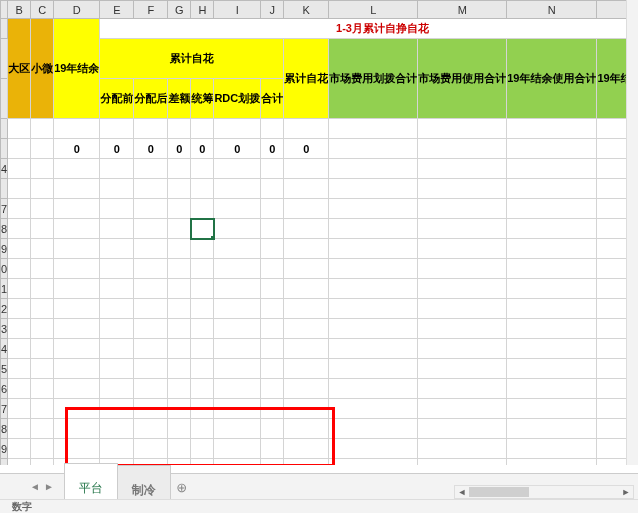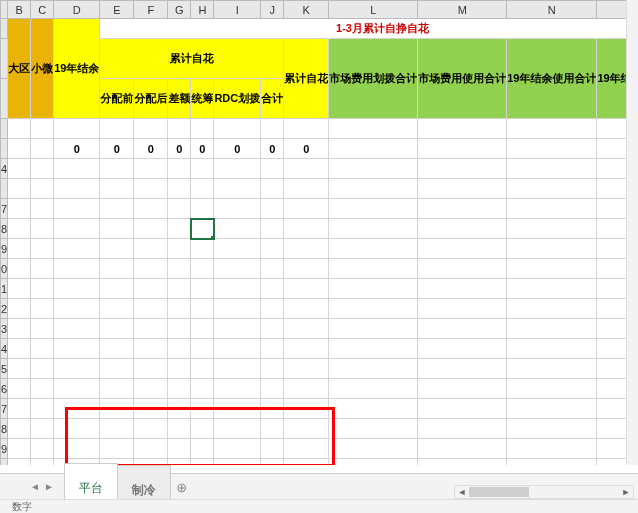--- a/index.html
+++ b/index.html
@@ -143,20 +143,21 @@
   .status-bar{
     position:absolute;
     bottom:0;left:0;
     width:638px;height:14px;
     background:#f3f3f3;
     border-top:1px solid #ddd;
     font-size:10px;
     color:#666;
     padding-left:12px;
     line-height:14px;
+    font-weight:bold;
   }
   .vscroll{
     position:absolute;
     top:0;right:0;
     width:12px;height:465px;
     background:#f3f3f3;
     border-left:1px solid #ddd;
   }
 </style>
 </head>

